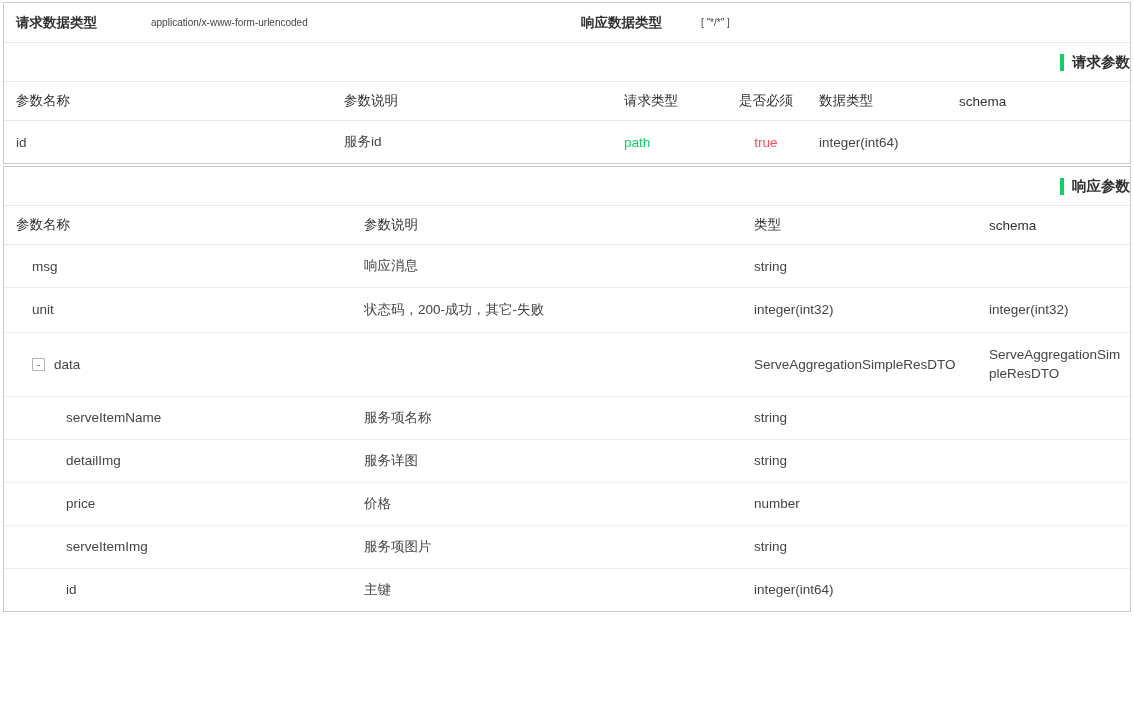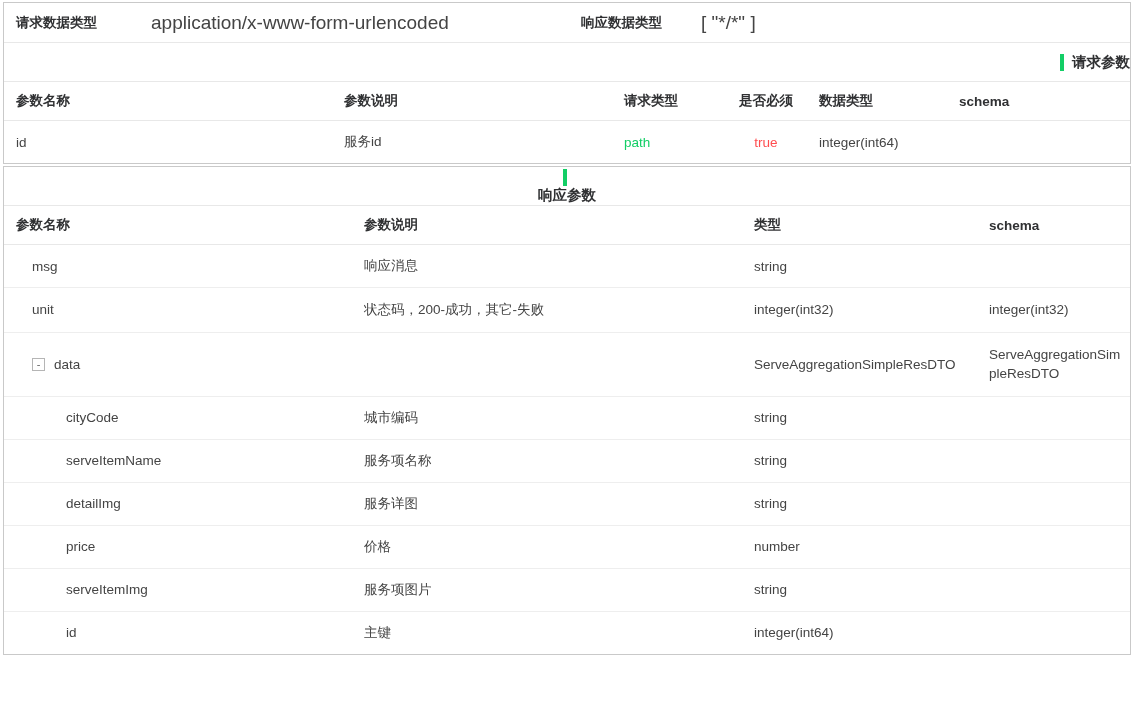--- a/index.html
+++ b/index.html
@@ -32,21 +32,21 @@
     border-bottom: 1px solid #e8e8e8;
   }
   .meta-label {
     font-weight: bold;
     color: #303133;
     font-size: 13.5px;
     white-space: nowrap;
   }
   .meta-value {
     color: #444444;
-    font-size: 19px;
+    font-size: 10px;
     white-space: nowrap;
   }
   .meta-cell-1 { width: 135px; }
   .meta-cell-2 { width: 430px; }
   .meta-cell-3 { width: 120px; }
 
   
   .section-title {
     display: flex;
     align-items: center;
@@ -61,32 +61,31 @@
     margin-right: 8px;
     margin-left: 3px;
   }
   .section-title .txt {
     font-weight: bold;
     font-size: 14.5px;
     color: #303133;
   }
   .section-title.resp {
     border-bottom: none;
-    flex-direction: column;
   }
 
   
   table {
     width: 100%;
     border-collapse: collapse;
     table-layout: fixed;
   }
   th {
     text-align: left;
-    font-weight: bold;
+    font-weight: normal;
     color: #303133;
     font-size: 13.5px;
     padding: 10px 6px 10px 0;
     border-top: 1px solid #e8e8e8;
     border-bottom: 1px solid #e8e8e8;
     vertical-align: middle;
     background: #ffffff;
   }
   td {
     padding: 12px 6px 12px 0;
@@ -212,26 +211,20 @@
             <span class="name-with-toggle">
               <span class="toggle">-</span>
               <span>data</span>
             </span>
           </td>
           <td class="res-c2"></td>
           <td class="res-c3">ServeAggregationSimpleResDTO</td>
           <td class="res-c4 schema-wrap">ServeAggregationSimpleResDTO</td>
         </tr>
         <tr>
-          <td class="res-c1 indent-3">cityCode</td>
-          <td class="res-c2">城市编码</td>
-          <td class="res-c3">string</td>
-          <td class="res-c4 schema-wrap"></td>
-        </tr>
-        <tr>
           <td class="res-c1 indent-3">serveItemName</td>
           <td class="res-c2">服务项名称</td>
           <td class="res-c3">string</td>
           <td class="res-c4 schema-wrap"></td>
         </tr>
         <tr>
           <td class="res-c1 indent-3">detailImg</td>
           <td class="res-c2">服务详图</td>
           <td class="res-c3">string</td>
           <td class="res-c4 schema-wrap"></td>

